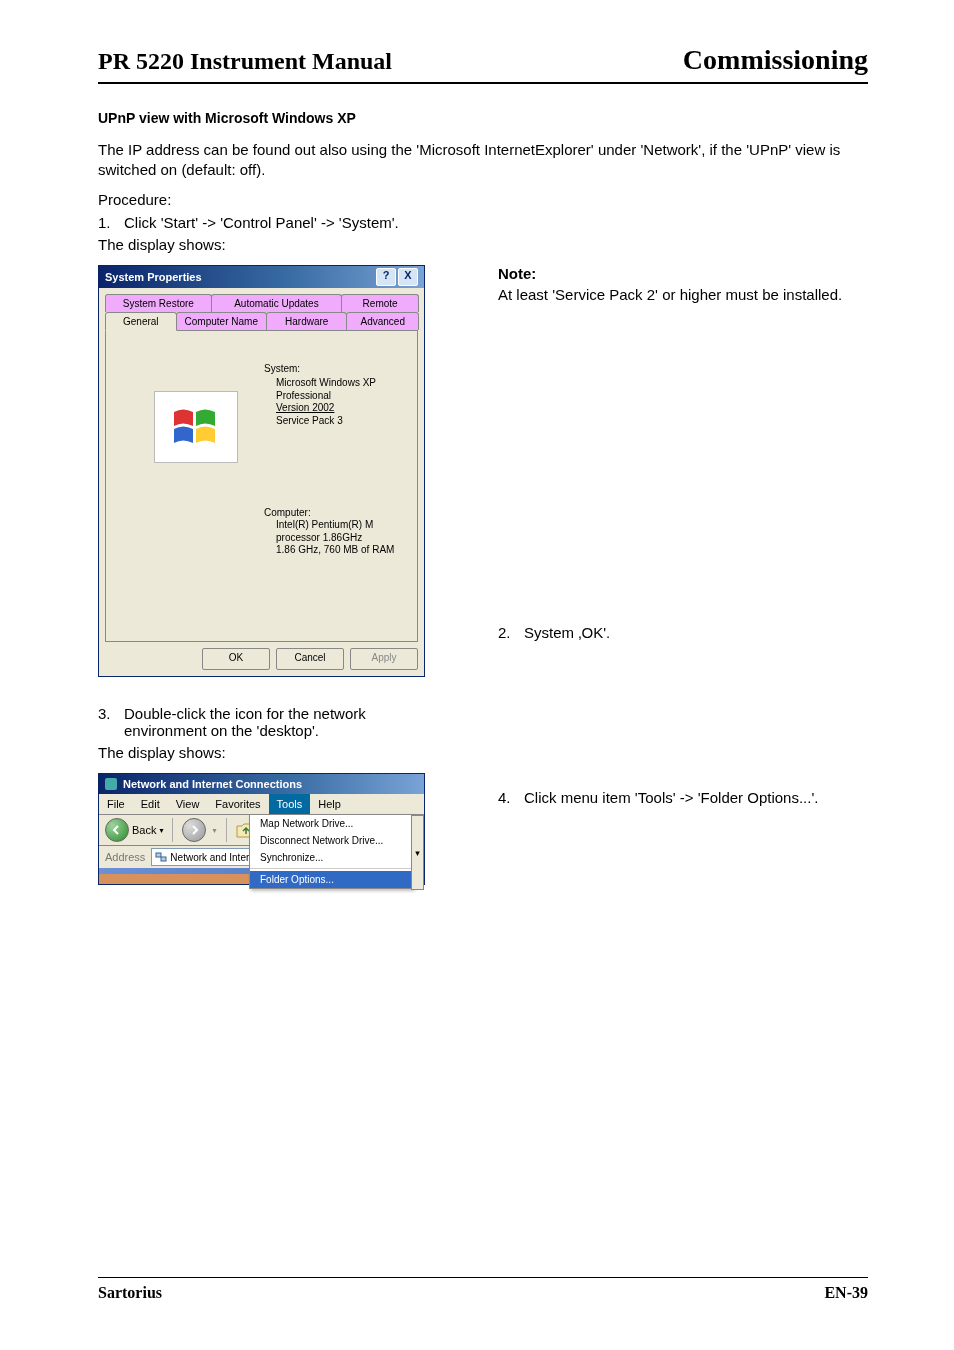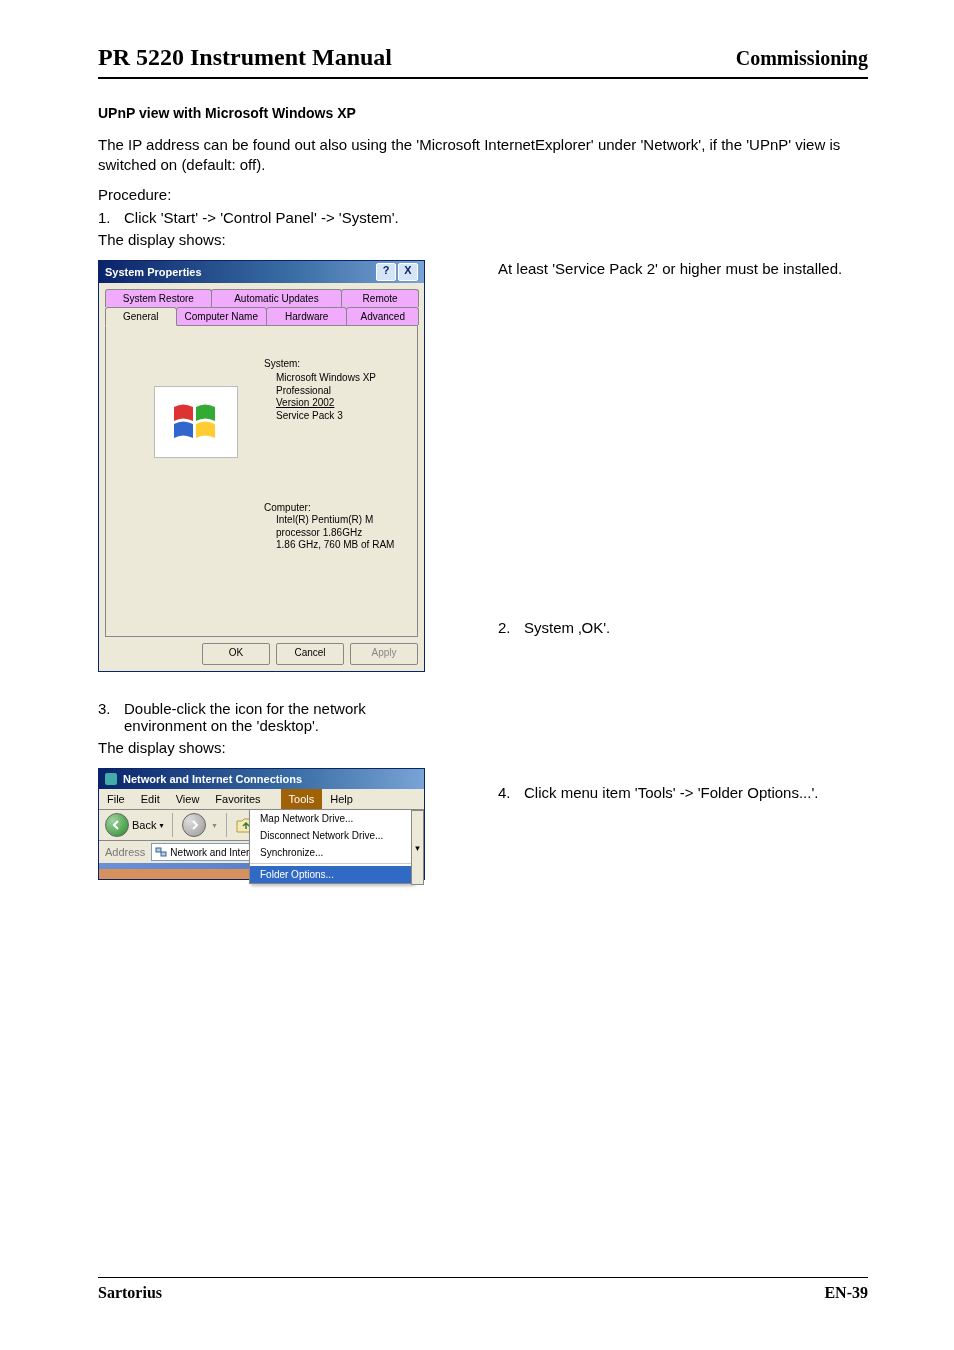--- a/index.html
+++ b/index.html
@@ -28,21 +28,21 @@
     padding-bottom: 6px;
     margin-bottom: 26px;
   }
   .header-left {
     font-family: "Times New Roman", serif;
     font-size: 24px;
     font-weight: bold;
   }
   .header-right {
     font-family: "Times New Roman", serif;
-    font-size: 20px;
+    font-size: 28px;
     font-weight: bold;
   }
   .subheading {
     font-size: 14px;
     font-weight: bold;
     margin-bottom: 14px;
   }
   .body-text {
     font-size: 15px;
     line-height: 1.35;
@@ -207,23 +207,22 @@
     align-items: center;
     font-size: 11px;
     border-bottom: 1px solid #888;
     position: relative;
   }
   .nic-menu-item {
     padding: 0 8px;
     line-height: 20px;
   }
   .nic-menu-item.active {
-    background: #a16207;
+    background: #0369a1;
     color: #fff;
-    margin-left: 12px;
   }
   .nic-toolbar {
     background: #ece9d8;
     display: flex;
     align-items: center;
     height: 30px;
     padding: 0 6px;
     gap: 6px;
     border-bottom: 1px solid #888;
     position: relative;
@@ -400,20 +399,21 @@
         <div class="sp-buttons">
           <div class="sp-btn">OK</div>
           <div class="sp-btn">Cancel</div>
           <div class="sp-btn disabled">Apply</div>
         </div>
       </div>
     </div>
 
     <div class="col-right" style="display:flex;flex-direction:column;justify-content:space-between;min-height:380px;">
       <div>
+        <div class="note-title">Note:</div>
         <div>At least 'Service Pack 2' or higher must be installed.</div>
       </div>
       <div class="step">
         <span class="num">2.</span>
         <span class="txt">System ‚OK'.</span>
       </div>
     </div>
   </div>
 
   <div style="height:18px"></div>

